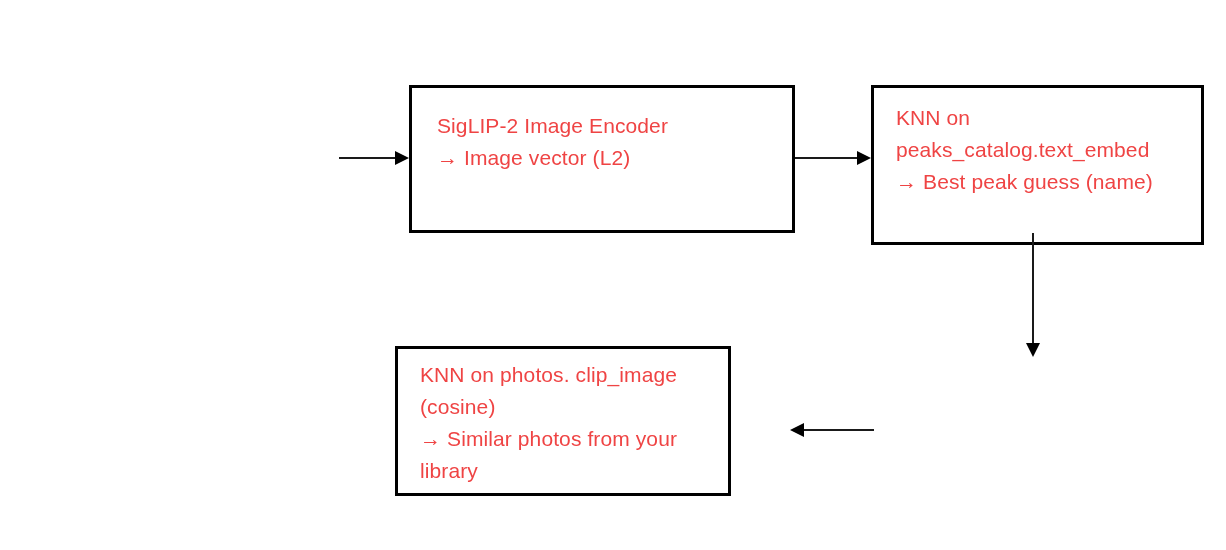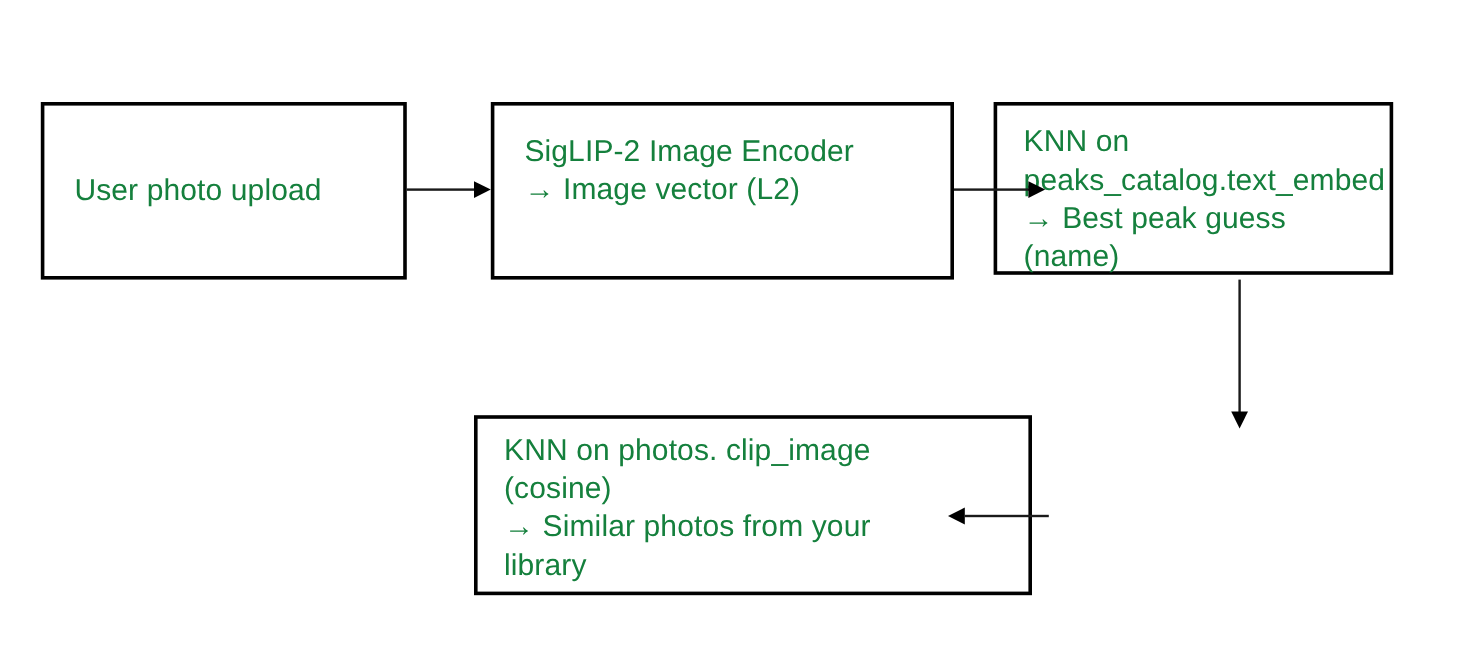--- a/index.html
+++ b/index.html
@@ -23,23 +23,23 @@
     box-sizing: border-box;
     background: #ffffff;
     border: 3px solid #000000;
     display: block;
   }
   .node-text {
     position: absolute;
     left: 25px;
     right: 10px;
     top: 18px;
-    font-size: 25px;
+    font-size: 21px;
     line-height: 32px;
-    color: #15803d;
+    color: #ef4444;
     white-space: pre-line;
     letter-spacing: 0.1px;
   }
   .node-text.mid {
     top: 50%;
     transform: translateY(-50%);
     bottom: auto;
   }
   
   .edge {
@@ -67,37 +67,34 @@
     border-left: 7px solid transparent;
     border-right: 7px solid transparent;
     border-top: 14px solid #000000;
   }
 </style>
 </head>
 <body>
 
 <div id="canvas">
 
-  <div class="node" style="left:34px; top:85px; width:305px; height:148px;">
-    <div class="node-text mid">User photo upload</div>
-  </div>
 
   <div class="node" style="left:409px; top:85px; width:386px; height:148px;">
     <div class="node-text" style="top:22px;">SigLIP-2 Image Encoder
 → Image vector (L2)</div>
   </div>
 
-  <div class="node" style="left:828px; top:85px; width:333px; height:144px;">
+  <div class="node" style="left:871px; top:85px; width:333px; height:160px;">
     <div class="node-text" style="left:22px; top:14px;">KNN on
 peaks_catalog.text_embed
 → Best peak guess (name)</div>
   </div>
 
 
-  <div class="node" style="left:395px; top:346px; width:465px; height:150px;">
+  <div class="node" style="left:395px; top:346px; width:336px; height:150px;">
     <div class="node-text" style="left:22px; top:10px;">KNN on photos. clip_image
 (cosine)
 → Similar photos from your
 library</div>
   </div>
 
   <div>
     <div class="edge edge-h" style="left:339px; top:157px; width:58px;"></div>
     <div class="arrowhead arrow-right" style="left:395px; top:151px;"></div>
   </div>

